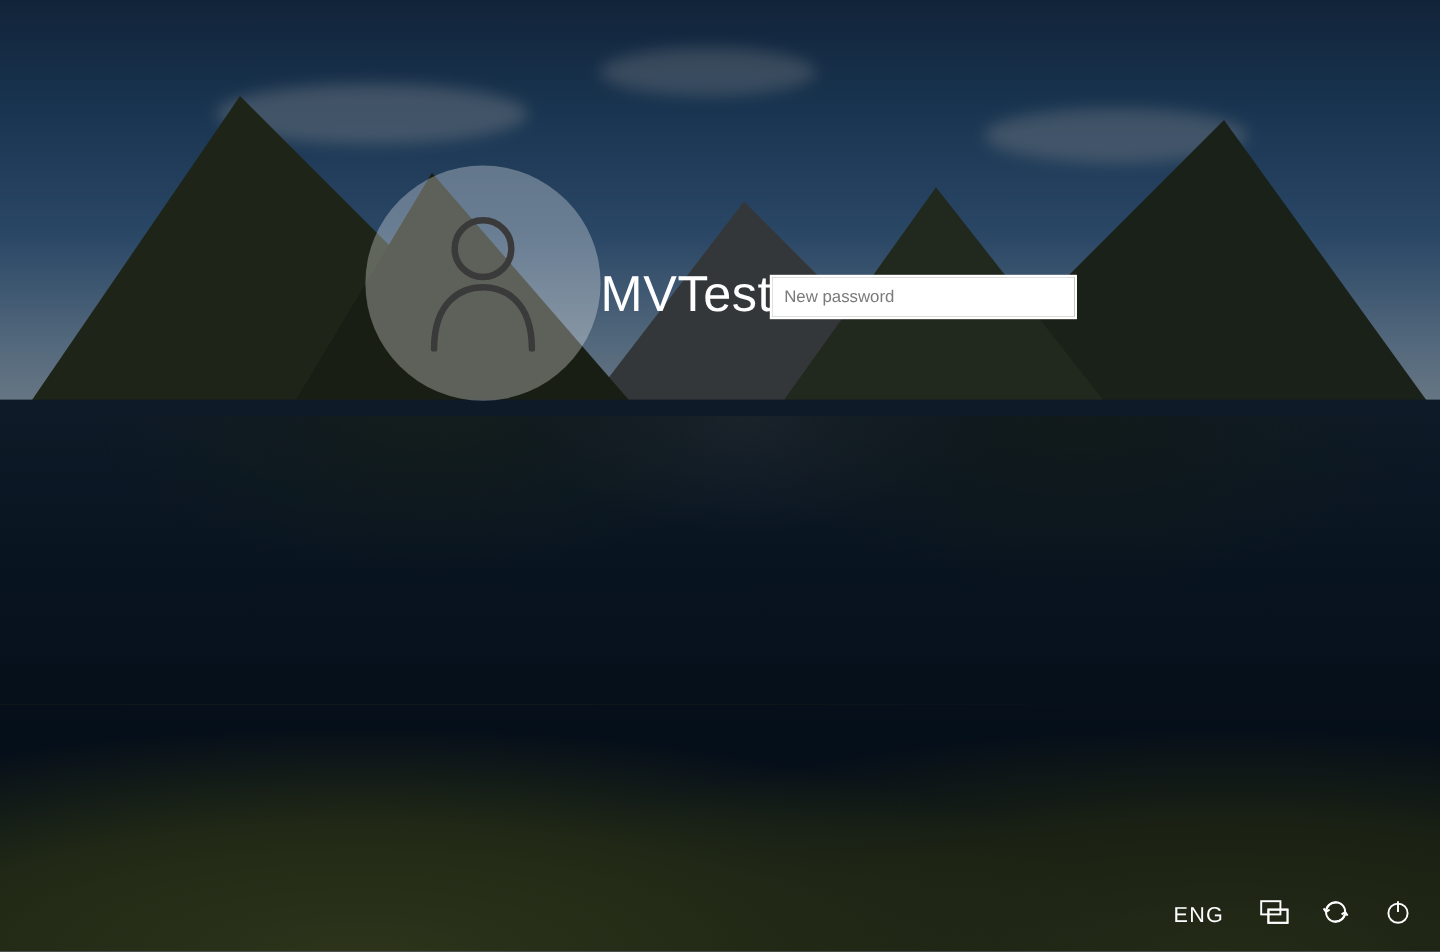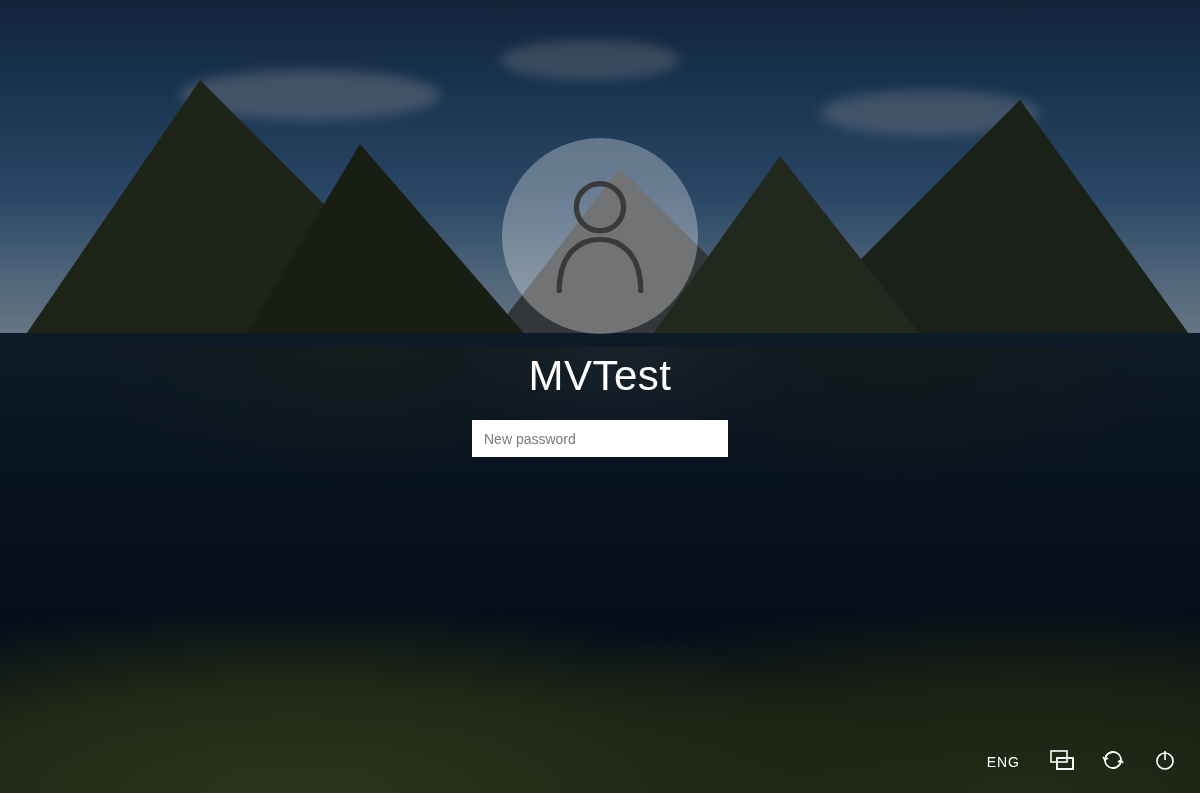--- a/index.html
+++ b/index.html
@@ -26,41 +26,41 @@
       radial-gradient(ellipse 420px 240px at 75% 0%, rgba(35,48,32,0.85) 0%, rgba(35,48,32,0) 70%),
       radial-gradient(ellipse 260px 160px at 52% 0%, rgba(70,78,86,0.7) 0%, rgba(70,78,86,0) 70%);
     transform:scaleY(0.9);opacity:.7;}
   .fg{position:absolute;left:0;bottom:0;width:100%;height:26%;
     background:
       radial-gradient(ellipse 900px 260px at 25% 100%,#4d5a2f 0%,#3a4726 40%,rgba(0,0,0,0) 72%),
       radial-gradient(ellipse 900px 260px at 85% 100%,#3d4a28 0%,#2f3a22 40%,rgba(0,0,0,0) 72%);}
   .dim{position:absolute;inset:0;background:rgba(0,0,0,0.42);} 
 
   
-  .login{position:absolute;left:50%;top:138px;transform:translateX(-50%);display:flex;flex-direction:column;align-items:center;}
+  .login{position:absolute;left:50%;top:138px;transform:translateX(-50%);display:flex;flex-direction:row;align-items:center;}
   .avatar{width:196px;height:196px;border-radius:50%;background:rgba(255,255,255,0.30);
     display:flex;align-items:center;justify-content:center;}
   .avatar svg{width:108px;height:118px;stroke:#3a3a3a;stroke-width:5;fill:none;stroke-linecap:round;}
   .username{margin-top:18px;color:#fff;font-size:42px;font-weight:300;letter-spacing:0.5px;}
   .fields{margin-top:22px;display:flex;flex-direction:column;gap:0;align-items:center;}
   .row{display:flex;width:252px;height:33px;}
   .pw1{background:#fff;border:none;width:252px;height:33px;box-sizing:border-box;
        padding:0 10px;font-size:14px;color:#222;outline:2px solid #fff;}
   .pw1::placeholder{color:#7a7a7a;}
   .pw2{flex:1;background:rgba(0,0,0,0.30);border:1px solid rgba(255,255,255,0.55);
        box-sizing:border-box;padding:0 10px;font-size:14px;color:#fff;outline:none;}
   .pw2::placeholder{color:rgba(255,255,255,0.85);}
   .go{width:38px;height:33px;border:1px solid rgba(255,255,255,0.55);border-left:none;background:rgba(0,0,0,0.30);
       display:flex;align-items:center;justify-content:center;cursor:pointer;}
   .go svg{width:20px;height:14px;stroke:#fff;stroke-width:1.6;fill:none;}
 
   
   .tray{position:absolute;right:20px;bottom:16px;display:flex;align-items:center;gap:22px;color:#fff;}
   .tray-item{display:flex;align-items:center;justify-content:center;width:30px;height:30px;cursor:pointer;}
-  .lang{font-size:14px;letter-spacing:1px;width:auto;padding:0 4px;}
+  .lang{font-size:18px;letter-spacing:1px;width:auto;padding:0 4px;}
   .tray svg{stroke:#fff;fill:none;stroke-width:1.6;}
 </style>
 </head>
 <body>
 
 <div class="screen">
 
   <div class="bg">
     <div class="sky"></div>
     <div class="cloud c1"></div>

